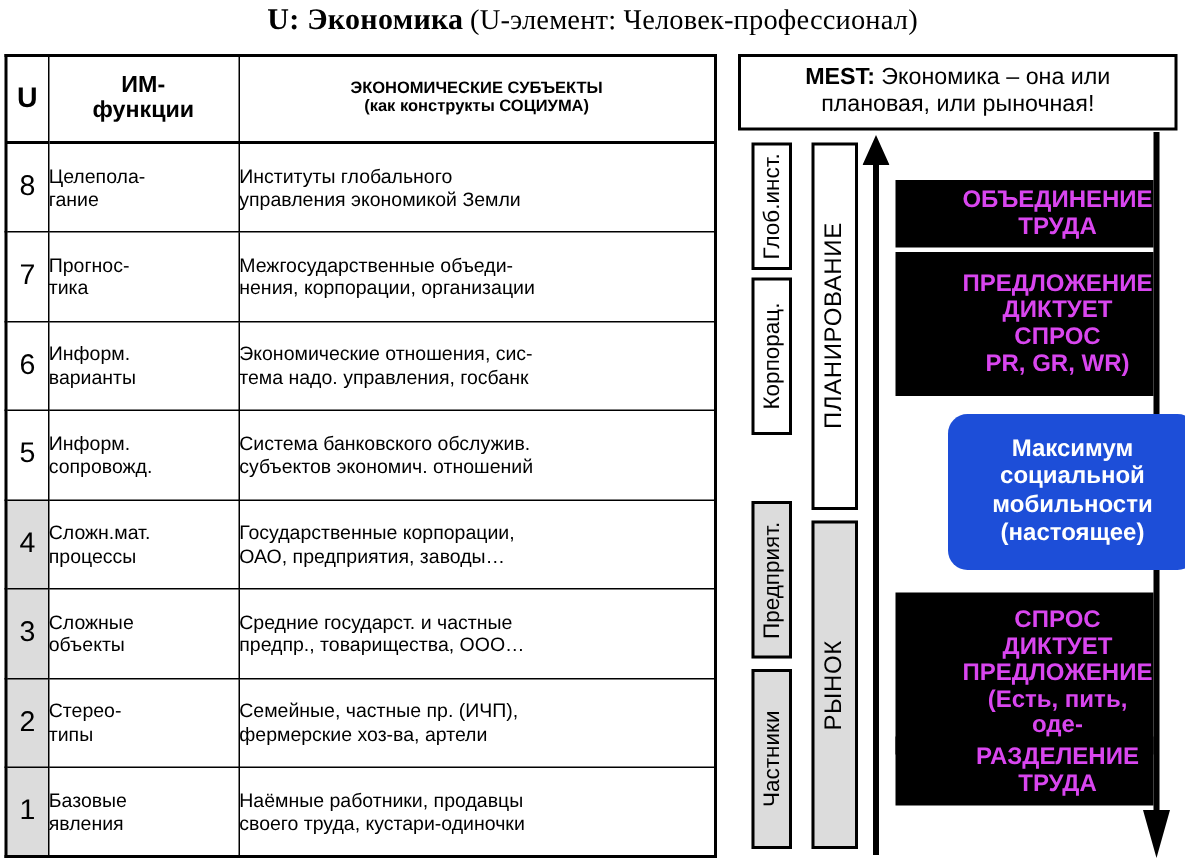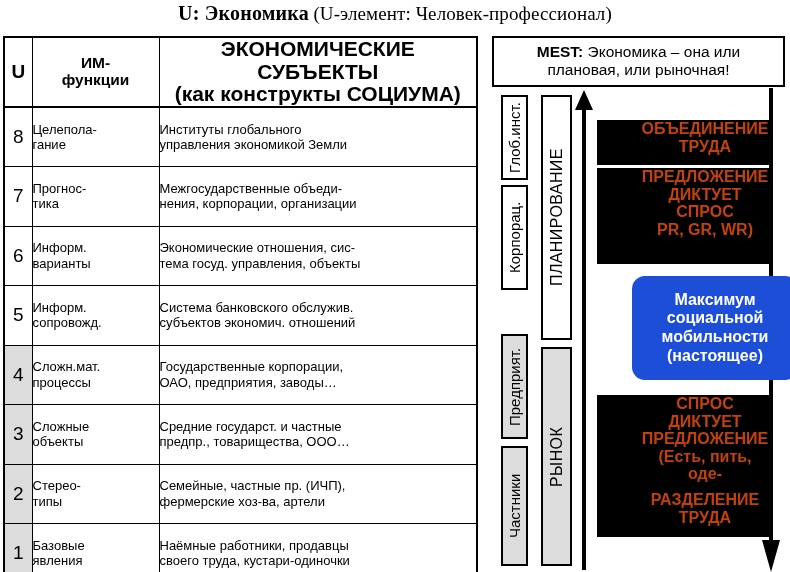--- a/index.html
+++ b/index.html
@@ -60,21 +60,21 @@
 
   #matrix-table thead th {
     border-bottom: 2px solid #000;
     font-weight: bold;
     text-align: center;
     height: 56px;
     line-height: 1.08;
   }
   th.h-u { font-size: 19px; font-weight: normal; }
   th.h-f { font-size: 15.5px; }
-  th.h-s { font-size: 21px; border-radius: 21px; }
+  th.h-s { font-size: 11px; border-radius: 21px; }
 
   #matrix-table tbody tr { height: 59.5px; }
   td.c-num {
     text-align: center;
     font-size: 19px;
     background: #ffffff;
   }
   td.c-num.shaded { background: #dcdcdc; }
   td.c-fn, td.c-subj {
     font-size: 13px;
@@ -137,25 +137,26 @@
   #arrow-up, #arrow-down {
     position: absolute;
   }
   #arrow-up { left: 575px; top: 90px; width: 18px; height: 480px; }
   #arrow-down { left: 762px; top: 88px; width: 18px; height: 484px; }
 
   
   .blackbox {
     position: absolute;
     background: #000000;
-    color: #c2410c;
+    color: #d946ef;
     text-align: center;
     font-weight: bold;
     box-sizing: border-box;
     display: flex;
+    align-items: center;
     justify-content: center;
     line-height: 1.1;
     padding-left: 44px;
   }
   #box-obj  { left: 597px; top: 120px; width: 172px; height: 45px; font-size: 16px; }
   #box-pred { left: 597px; top: 168px; width: 172px; height: 96px; font-size: 16px; }
   #box-spros{ left: 597px; top: 395px; width: 172px; height: 108px; font-size: 16px; }
   #box-razd { left: 597px; top: 491px; width: 172px; height: 46px; font-size: 16px; }
 
   #box-max {
@@ -226,21 +227,21 @@
         </td>
       </tr>
       <tr>
         <td class="c-num">6</td>
         <td class="c-fn">
           <div>Информ.</div>
           <div>варианты</div>
         </td>
         <td class="c-subj">
           <div>Экономические отношения, сис-</div>
-          <div>тема госуд. управления, объекты</div>
+          <div>тема надо. управления, госбанк</div>
         </td>
       </tr>
       <tr>
         <td class="c-num">5</td>
         <td class="c-fn">
           <div>Информ.</div>
           <div>сопровожд.</div>
         </td>
         <td class="c-subj">
           <div>Система банковского обслужив.</div>

